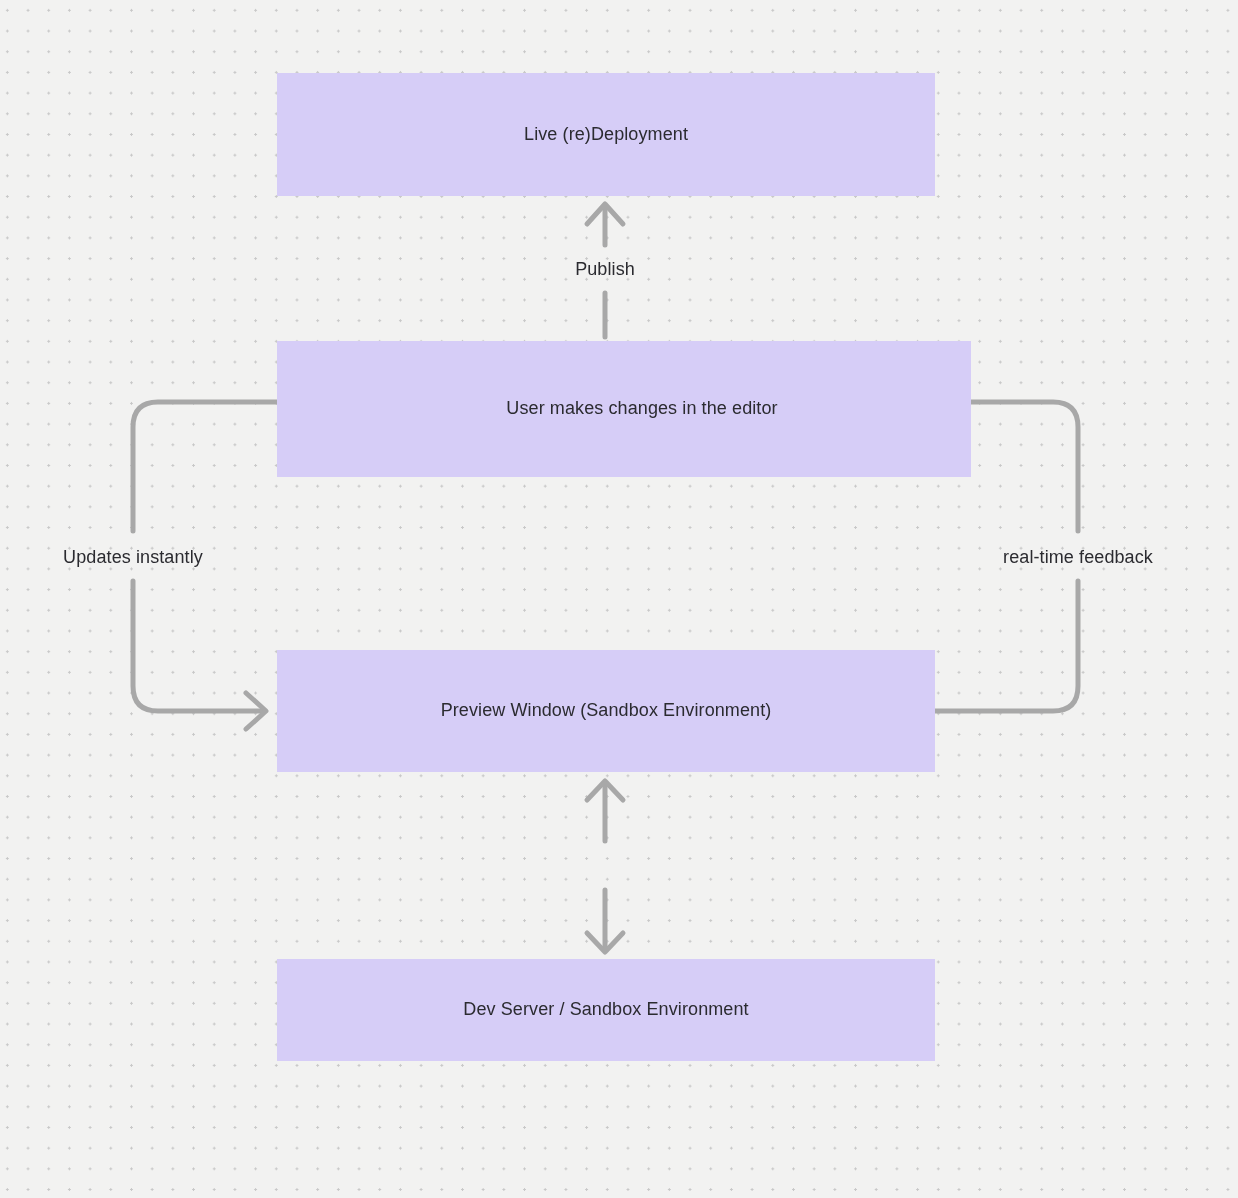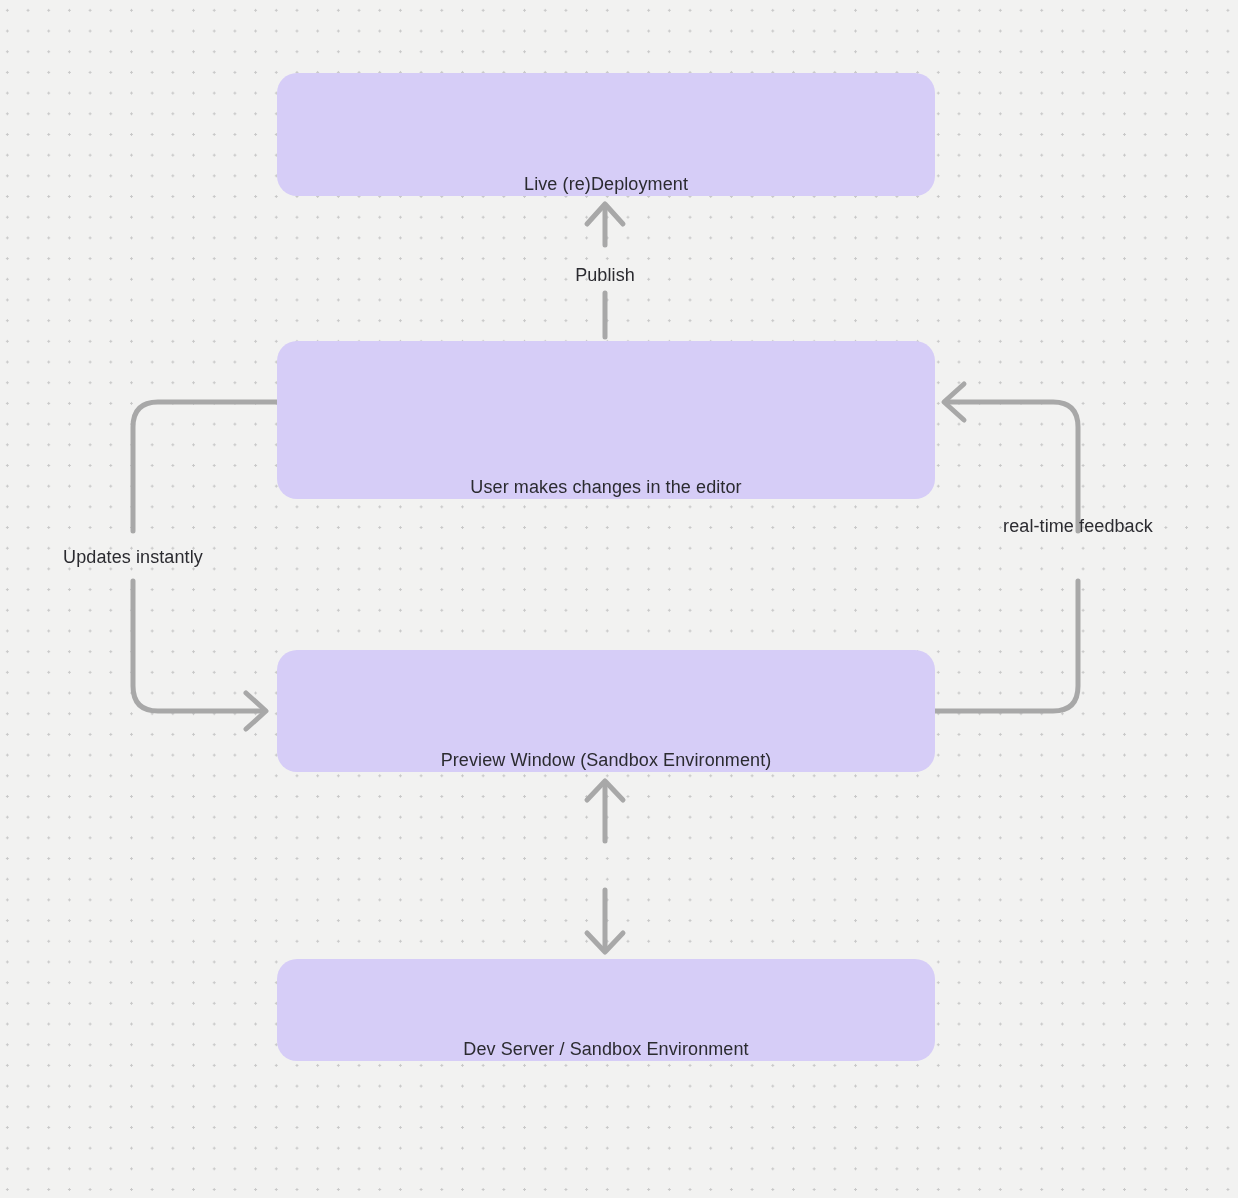--- a/index.html
+++ b/index.html
@@ -29,44 +29,44 @@
     stroke: var(--arrow, #a8a8a8);
     stroke-width: 5;
     stroke-linecap: round;
     stroke-linejoin: round;
   }
   .node {
     position: absolute;
     left: 277px;
     width: 658px;
     background: var(--node-fill, #d6cdf7);
-    border-radius: 20px;
+    border-radius: 0;
     display: flex;
-    align-items: flex-end;
+    align-items: center;
     justify-content: center;
     font-size: 18px;
     line-height: 1.3;
     color: var(--node-text, #2b2b30);
     letter-spacing: 0.1px;
   }
   .node-live      { top: 73px;  height: 123px; }
-  .node-user      { top: 341px; height: 158px; }
+  .node-user      { top: 341px; height: 136px; padding-left: 36px; }
   .node-preview   { top: 650px; height: 122px; }
   .node-devserver { top: 959px; height: 102px; }
   .edge-label {
     position: absolute;
     transform: translate(-50%, -50%);
     font-size: 18px;
     color: var(--label-text, #2b2b30);
     white-space: nowrap;
     letter-spacing: 0.1px;
   }
-  .label-publish  { left: 605px;  top: 275px; }
+  .label-publish  { left: 605px;  top: 269px; }
   .label-updates  { left: 133px;  top: 557px; text-align: right; }
-  .label-feedback { left: 1078px; top: 526px; }
+  .label-feedback { left: 1078px; top: 557px; }
   .label-spunup   { left: 606px;  top: 867px; }
 </style>
 </head>
 <body>
 
 <div class="canvas">
 
   <svg class="edges" viewBox="0 0 1238 1198" aria-hidden="true">
 
     <path class="edge" d="M605 337 L605 293"></path>

